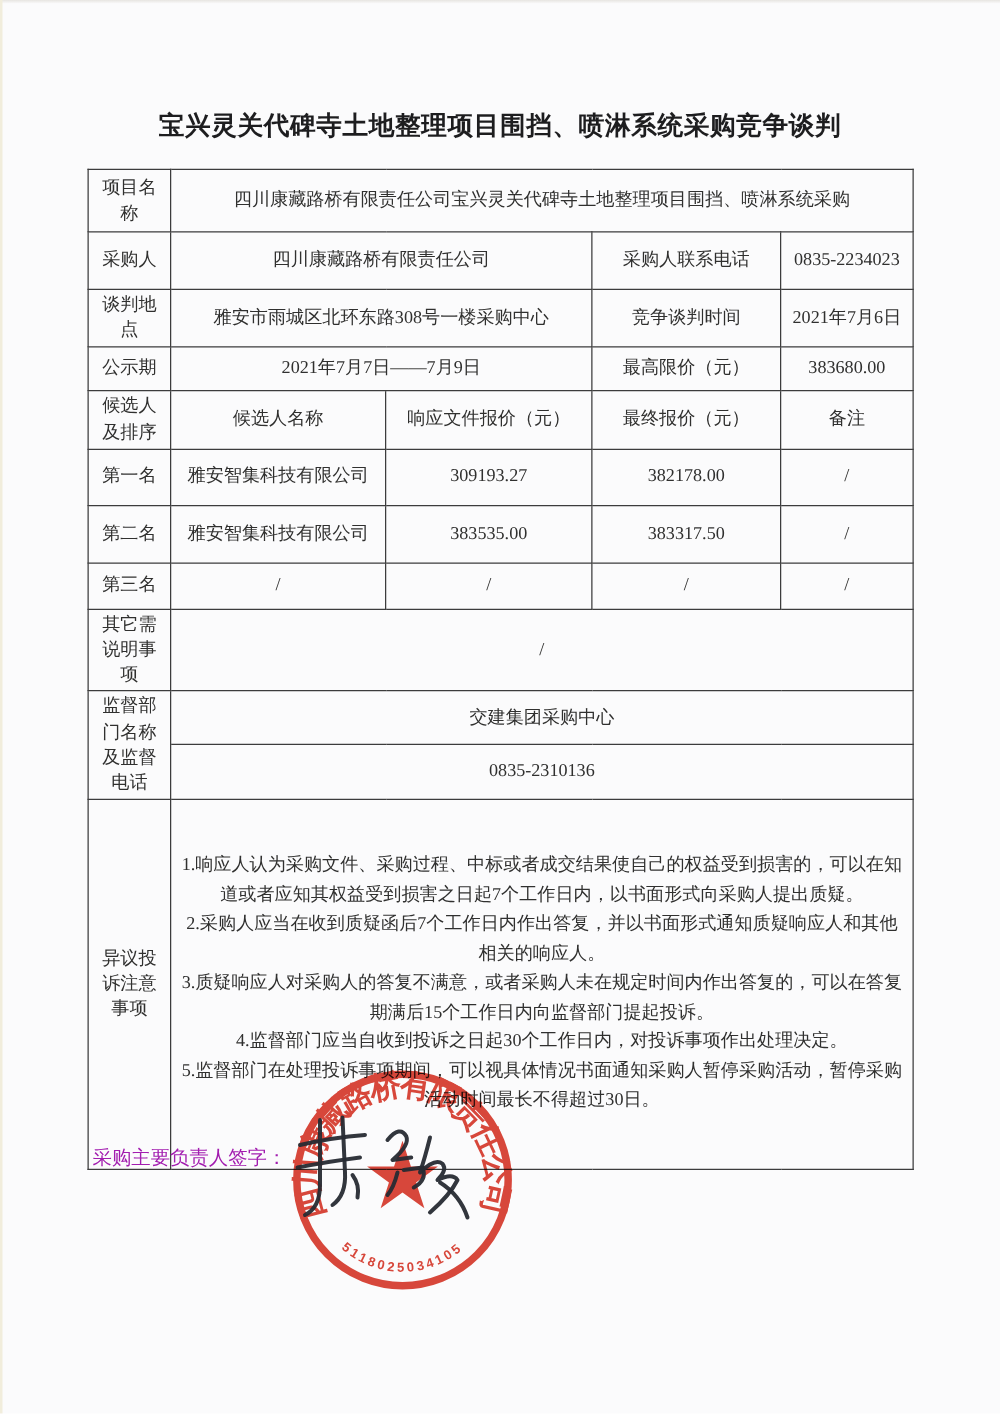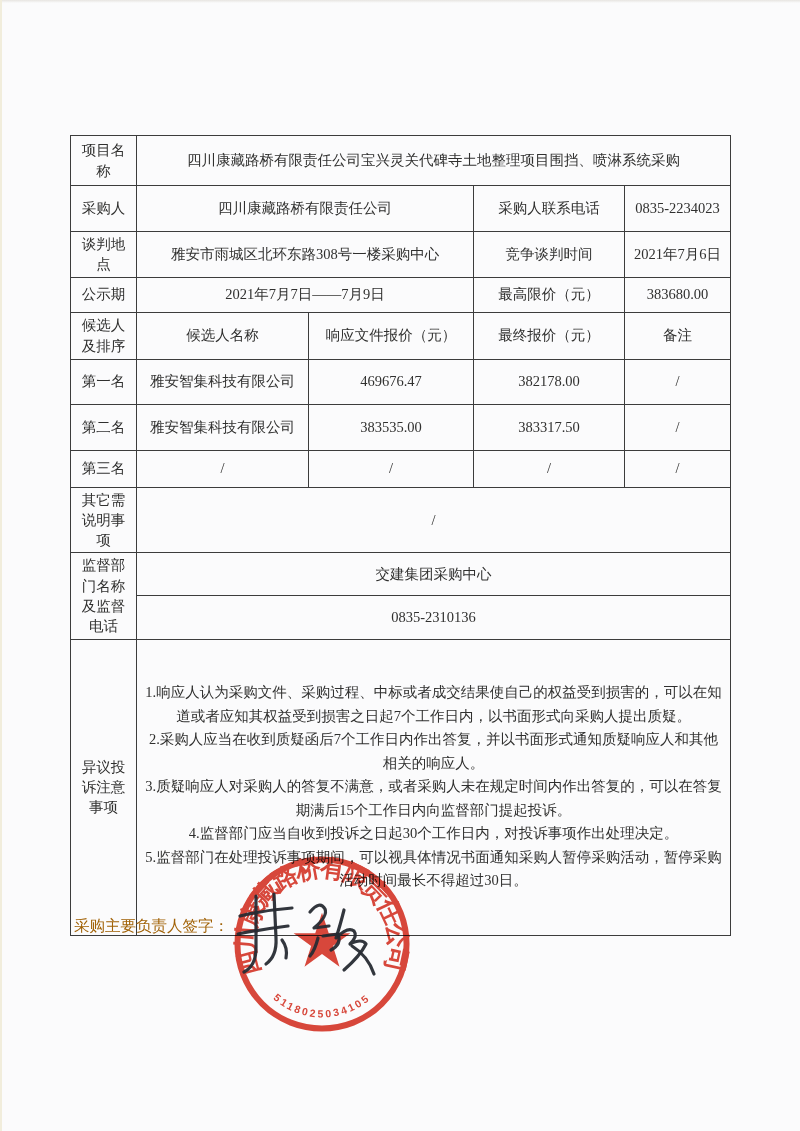--- a/index.html
+++ b/index.html
@@ -28,21 +28,21 @@
   td.lbl{text-align:left;padding:2px 3px 2px 5px;line-height:1.35;}
   td.val-left{text-align:left;padding-left:9px;}
   td.name-left{text-align:left;padding-left:8px;}
   tr.r-project{height:50px;} tr.r-purchaser{height:46px;} tr.r-place{height:44px;margin-left:28px;}
   tr.r-publicity{height:35px;} tr.r-candhead{height:47px;} tr.r-rank1{height:45px;}
   tr.r-rank2{height:46px;} tr.r-rank3{height:37px;} tr.r-other{height:42px;}
   tr.r-sup1{height:38px;margin-top:38px;} tr.r-sup2{height:39px;} tr.r-objection{height:296px;}
   td.objection-cell{text-align:left;vertical-align:middle;padding:6px 8px;margin-top:28px;}
   td.objection-cell p{margin:0;line-height:23.5px;}
   .sign-label{
-    position:absolute;left:74px;top:916px;font-size:15.5px;color:#a16207;
+    position:absolute;left:74px;top:916px;font-size:15.5px;color:#a21caf;
   }
   .seal{
     position:absolute;left:230px;top:852px;width:184px;height:184px;
     opacity:.92;mix-blend-mode:multiply;
   }
   .seal .ring{fill:none;stroke-width:6;}
   .seal .company{font-size:25px;font-weight:bold;
     font-family:"Liberation Sans","DejaVu Sans",sans-serif;}
   .seal .serial{font-size:10.5px;letter-spacing:2.5px;font-weight:bold;
     font-family:"Liberation Sans","DejaVu Sans",sans-serif;}
@@ -52,20 +52,21 @@
   .signature path{fill:none;stroke:#272b33;stroke-width:3.2;
     stroke-linecap:round;stroke-linejoin:round;opacity:.95;}
 </style>
 </head>
 <body>
 
 <div class="page">
   <div class="edge-top"></div>
   <div class="edge-left"></div>
 
+  <h1 class="doc-title">宝兴灵关代碑寺土地整理项目围挡、喷淋系统采购竞争谈判</h1>
 
   <table class="main">
     <colgroup>
       <col style="width:66px">
         <col style="width:172px">
         <col style="width:165px">
       <col style="width:151px">
         <col style="width:106px">
     </colgroup>
     <tbody>
@@ -94,21 +95,21 @@
       <tr class="r-candhead">
         <td class="lbl">候选人及排序</td>
         <td>候选人名称</td>
         <td>响应文件报价（元）</td>
         <td>最终报价（元）</td>
         <td>备注</td>
       </tr>
       <tr class="r-rank1">
         <td class="lbl">第一名</td>
         <td class="name-left">雅安智集科技有限公司</td>
-        <td>469676.47</td>
+        <td>309193.27</td>
         <td>382178.00</td>
         <td>/</td>
       </tr>
       <tr class="r-rank2">
         <td class="lbl">第二名</td>
         <td class="name-left">雅安智集科技有限公司</td>
         <td>383535.00</td>
         <td>383317.50</td>
         <td>/</td>
       </tr>

